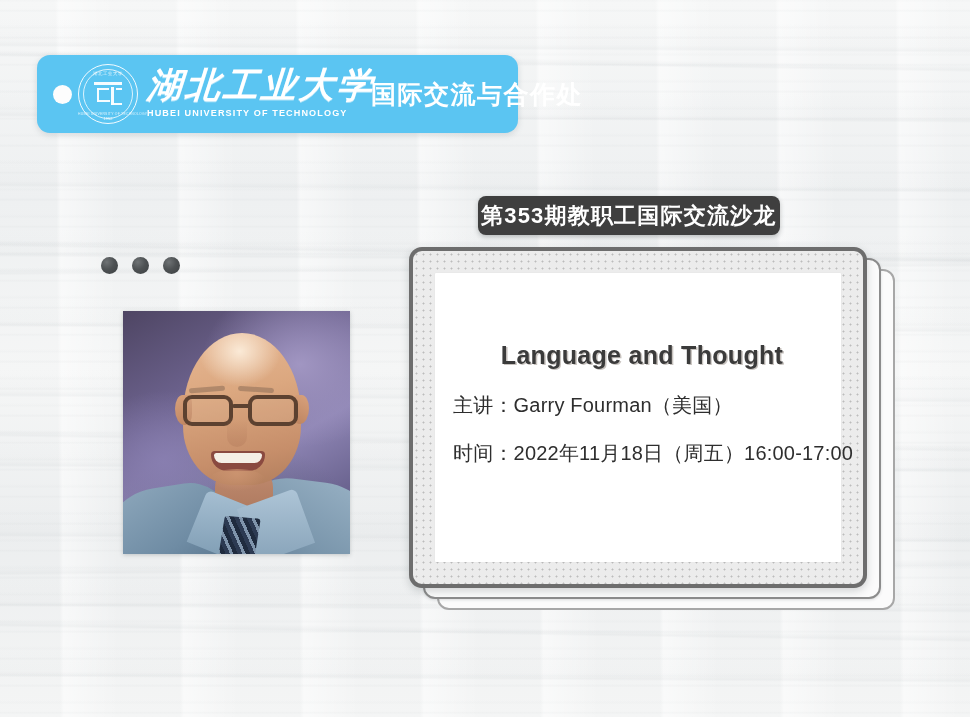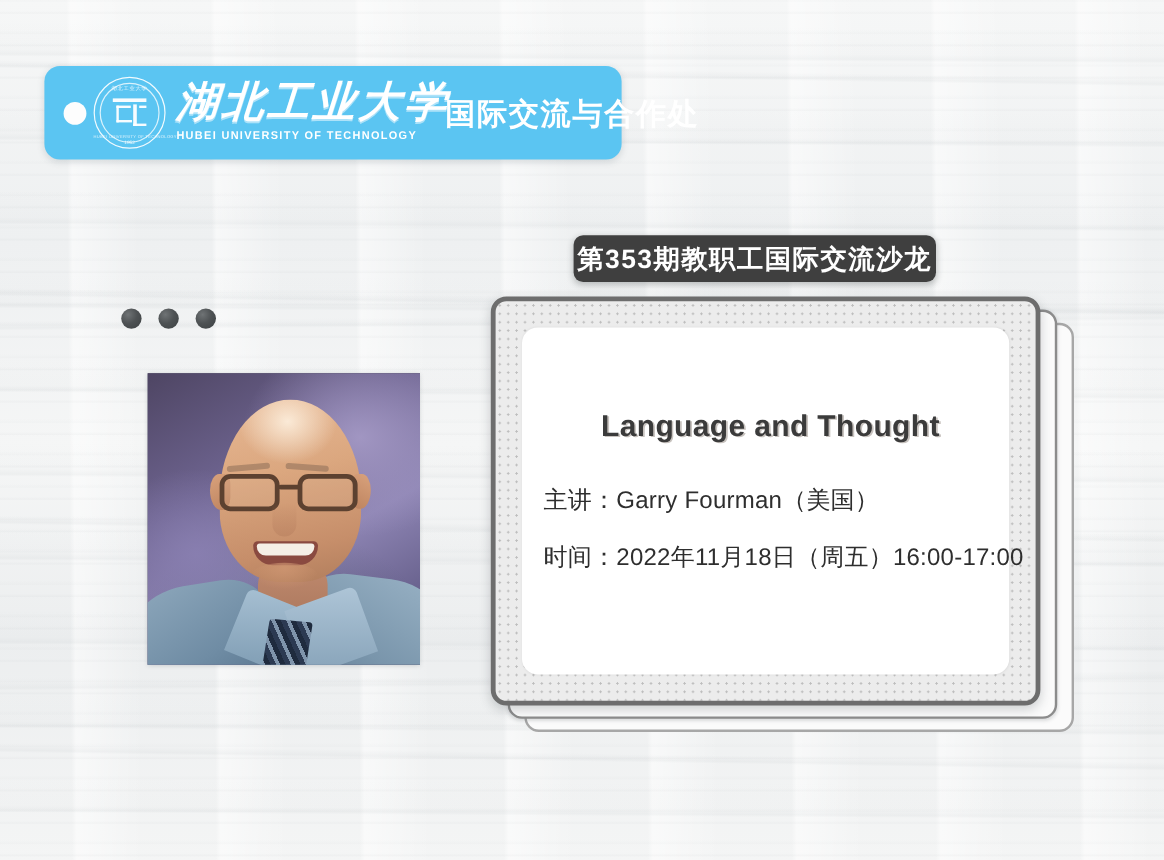--- a/index.html
+++ b/index.html
@@ -442,42 +442,42 @@
     background-image:
       radial-gradient(circle, rgba(150,150,150,0.55) 0.9px, rgba(0,0,0,0) 1.1px);
     background-size: 7px 7px;
     box-shadow: 0 3px 9px rgba(60,68,72,0.22);
     padding: 22px 22px 22px 22px;
   }
   .card-inner {
     width: 100%;
     height: 100%;
     background: #ffffff;
-    border-radius: 13px;
+    border-radius: 1px;
     box-sizing: border-box;
     padding: 30px 0 0 8px;
     box-shadow: 0 0 2px rgba(0,0,0,0.06);
   }
   .slide-title {
     text-align: center;
     font-size: 25px;
     font-weight: bold;
     color: #3b3b3b;
     letter-spacing: 0.3px;
     margin-top: 38px;
     text-shadow: 1.4px 1.4px 0 rgba(190,185,180,0.85);
   }
   .slide-line {
     margin: 0 0 0 10px;
     font-size: 20px;
     color: #2e2e2e;
     letter-spacing: 0.2px;
     white-space: nowrap;
   }
-  .line-speaker { margin-top: 33px; }
+  .line-speaker { margin-top: 22px; }
   .line-time { margin-top: 21px; text-align: right; }
 </style>
 </head>
 <body>
 
 <div id="stage">
 
   <div class="bg-wood"></div>
 
   <div class="banner">

